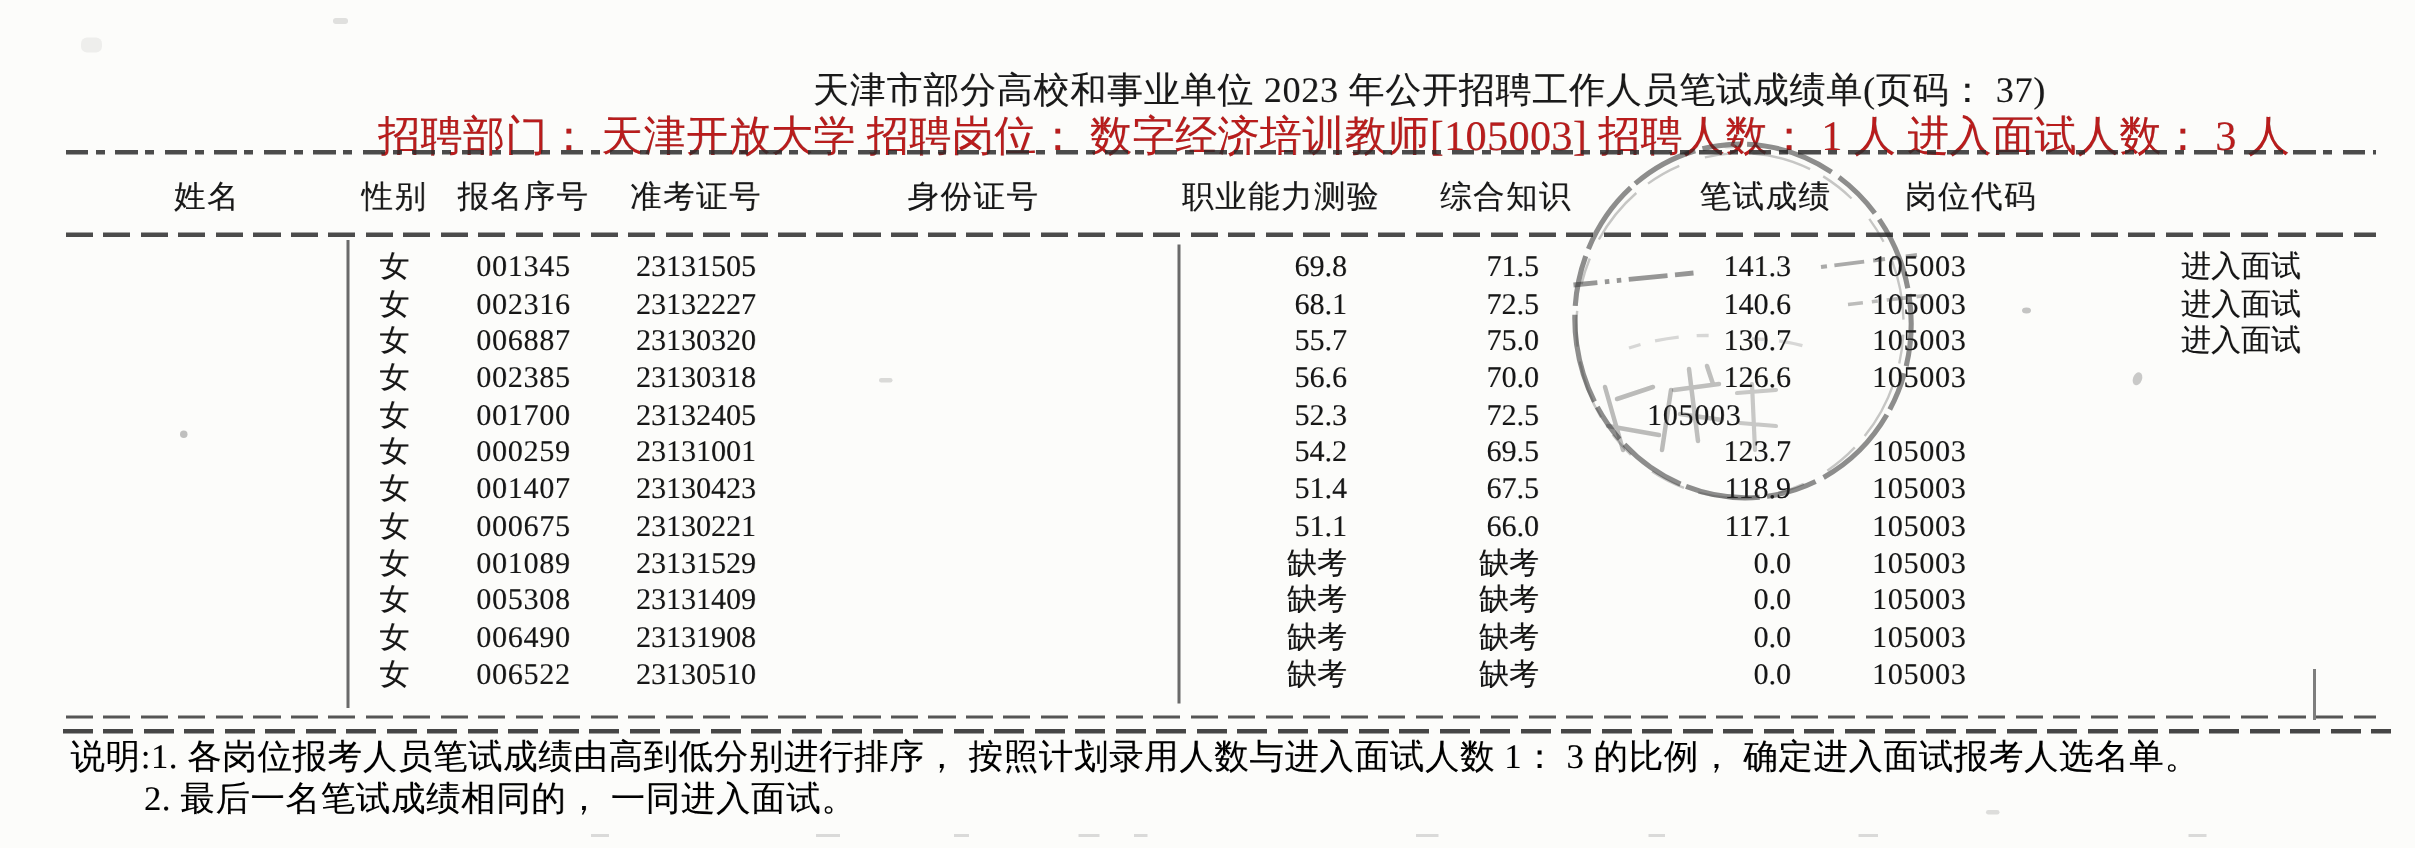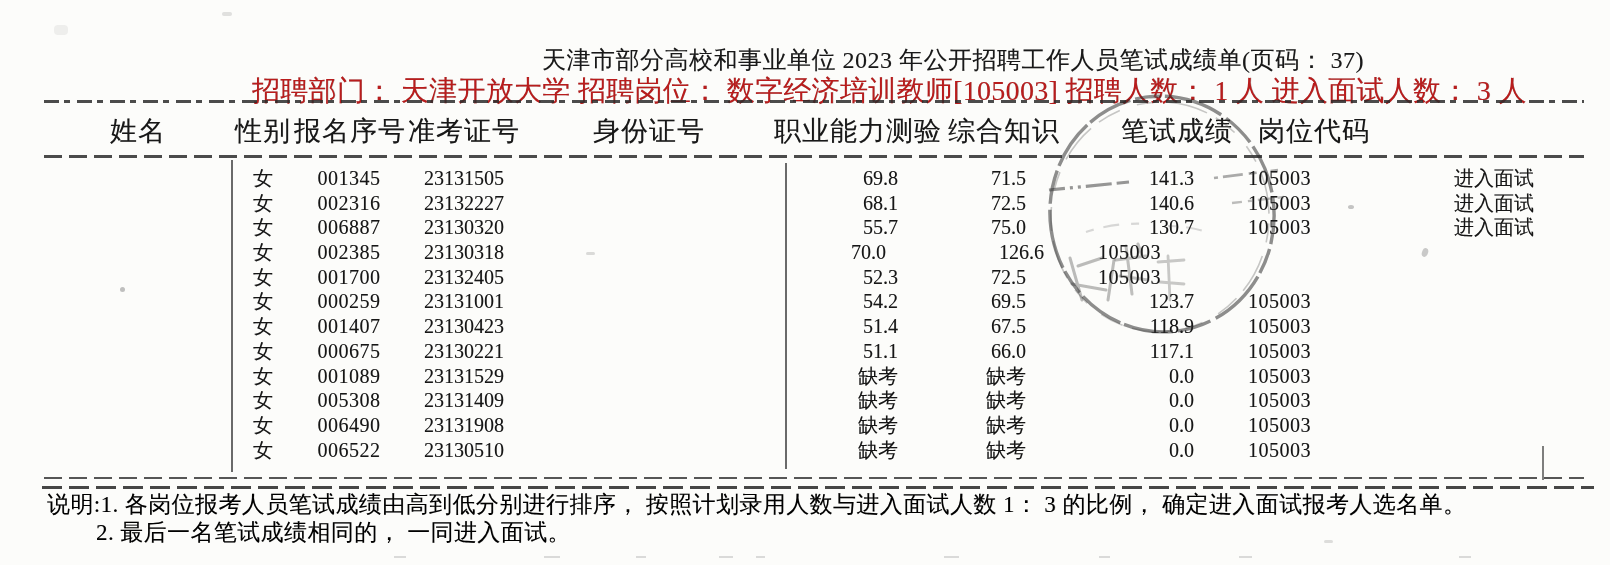--- a/index.html
+++ b/index.html
@@ -25,21 +25,21 @@
   .dash.l-head{top:155px;height:2.6px;}
   .dash.l-bot1{top:477px;height:2.2px;opacity:.8;}
   .dash.l-bot2{top:486px;height:3.4px;left:28px;width:1552px;
     background:repeating-linear-gradient(90deg,#262626 0 20px,rgba(0,0,0,0) 20px 27px);}
   .vline{position:absolute;width:1.6px;background:#3a3a3a;opacity:.75;}
   .vl1{left:217px;top:160px;height:312px;}
   .vl2{left:771px;top:163px;height:306px;}
   .vtick{left:1528px;top:446px;height:34px;opacity:.65;}
   .grid{display:grid;grid-template-columns:188px 62px 110px 120px 250px 160px 140px 150px 180px 180px;}
   .thead{position:absolute;left:30px;top:108px;width:1540px;height:46px;line-height:46px;
-    font-size:27px;letter-spacing:1px;}
+    font-size:21px;letter-spacing:1px;}
   .thead .cell{text-align:center;color:#181818;text-shadow:.3px .3px .3px rgba(30,30,30,.4);}
   .thead .h8{transform:translateX(28px);}
   .rows{position:absolute;left:30px;top:166px;width:1540px;font-size:20px;}
   .trow{height:24.7px;line-height:24.7px;}
   .cell{overflow:visible;white-space:nowrap;text-align:center;color:#161616;
     text-shadow:.25px .25px .3px rgba(30,30,30,.35);}
   .rows .c3{letter-spacing:.5px;}
   .rows .c6{text-align:right;padding-right:36px;}
   .rows .c7{text-align:right;padding-right:48px;}
   .rows .c8{text-align:right;padding-right:30px;}
@@ -118,20 +118,21 @@
         <div class="cell c8">130.7</div>
         <div class="cell c9">105003</div>
         <div class="cell c10">进入面试</div>
       </div>
       <div class="trow grid">
         <div class="cell c1"></div>
         <div class="cell c2">女</div>
         <div class="cell c3">002385</div>
         <div class="cell c4">23130318</div>
         <div class="cell c5"></div>
+        <div class="cell c6">56.6</div>
         <div class="cell c7">70.0</div>
         <div class="cell c8">126.6</div>
         <div class="cell c9">105003</div>
         <div class="cell c10"></div>
       </div>
       <div class="trow grid">
         <div class="cell c1"></div>
         <div class="cell c2">女</div>
         <div class="cell c3">001700</div>
         <div class="cell c4">23132405</div>

